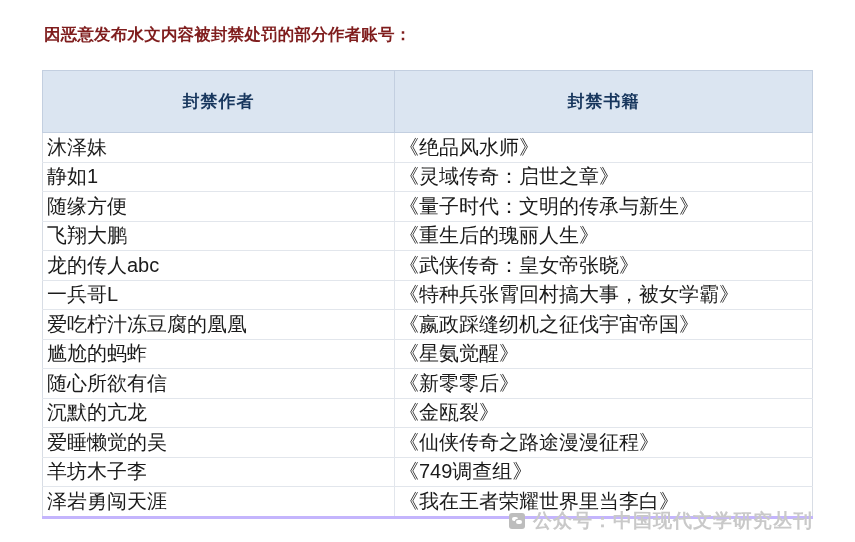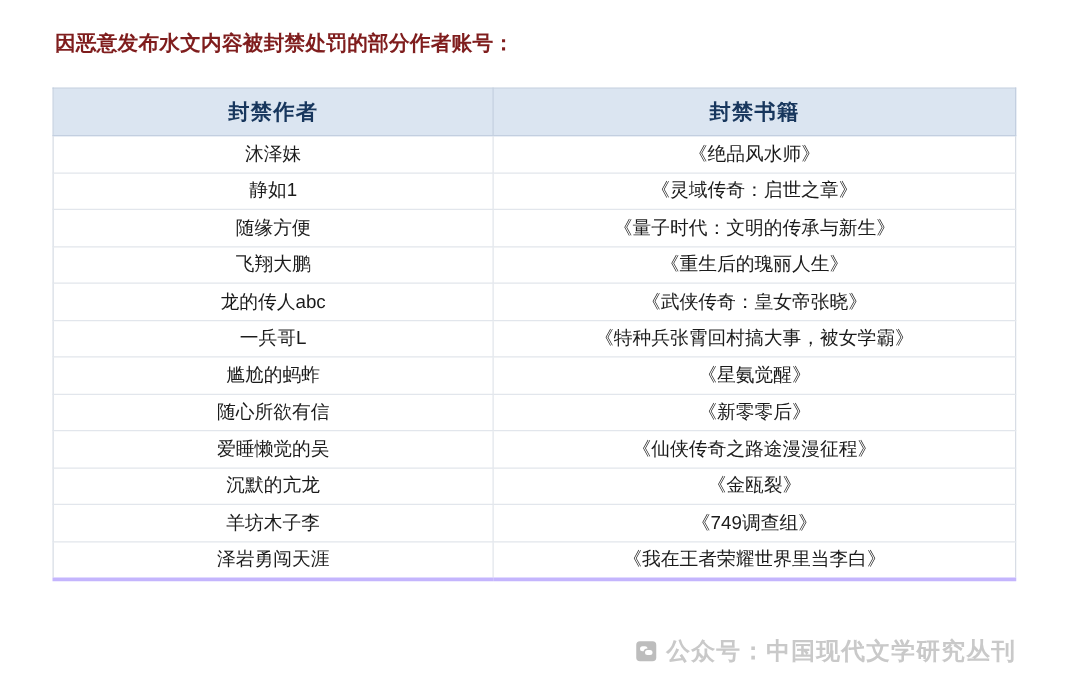--- a/index.html
+++ b/index.html
@@ -43,29 +43,29 @@
     table-layout: fixed;
   }
   table.ban-table th {
     background: #dbe5f1;
     border: 1px solid #c3cfe0;
     font-size: 17px;
     font-weight: bold;
     color: #17365d;
     text-align: center;
     height: 37px;
-    padding: 0;
+    padding: 12px;
     letter-spacing: 1px;
   }
   table.ban-table td {
     border: 1px solid #e2e6ec;
     border-top: none;
-    font-size: 15px;
+    font-size: 20px;
     color: #1b1b1b;
-    text-align: center;
+    text-align: left;
     height: 28.5px;
     padding: 0 4px;
     white-space: nowrap;
     overflow: hidden;
   }
   table.ban-table tr td:first-child {
     border-left: 1px solid #d8dde5;
   }
   table.ban-table tr td:last-child {
     border-right: 1px solid #d8dde5;
@@ -156,34 +156,38 @@
           </tr>
           <tr>
             <td>龙的传人abc</td>
             <td>《武侠传奇：皇女帝张晓》</td>
           </tr>
           <tr>
             <td>一兵哥L</td>
             <td>《特种兵张霄回村搞大事，被女学霸》</td>
           </tr>
           <tr>
+            <td>爱吃柠汁冻豆腐的凰凰</td>
+            <td>《嬴政踩缝纫机之征伐宇宙帝国》</td>
+          </tr>
+          <tr>
             <td>尴尬的蚂蚱</td>
             <td>《星氨觉醒》</td>
           </tr>
           <tr>
             <td>随心所欲有信</td>
             <td>《新零零后》</td>
           </tr>
           <tr>
+            <td>沉默的亢龙</td>
+            <td>《金瓯裂》</td>
+          </tr>
+          <tr>
             <td>爱睡懒觉的吴</td>
             <td>《仙侠传奇之路途漫漫征程》</td>
-          </tr>
-          <tr>
-            <td>沉默的亢龙</td>
-            <td>《金瓯裂》</td>
           </tr>
           <tr>
             <td>羊坊木子李</td>
             <td>《749调查组》</td>
           </tr>
           <tr>
             <td>泽岩勇闯天涯</td>
             <td>《我在王者荣耀世界里当李白》</td>
           </tr>
         </tbody>

